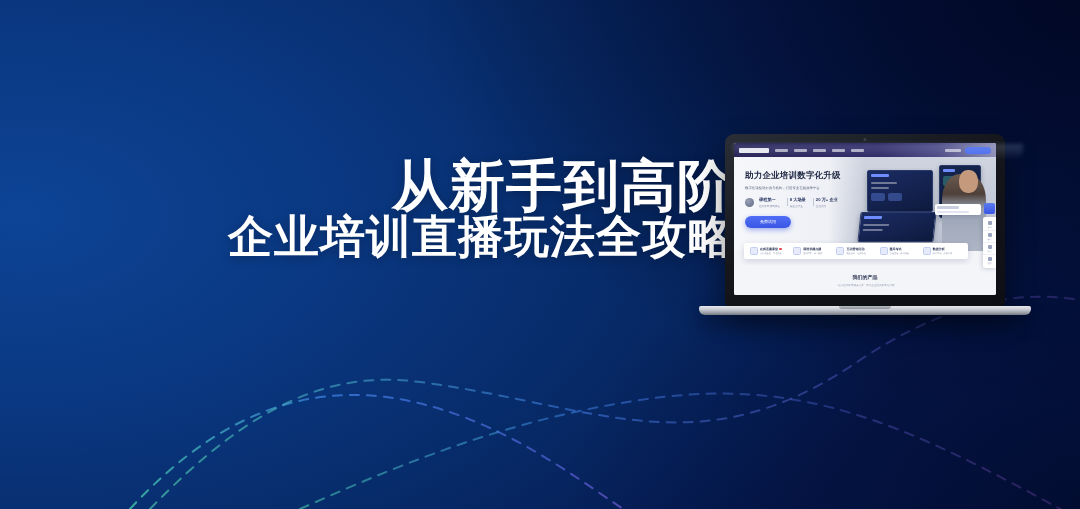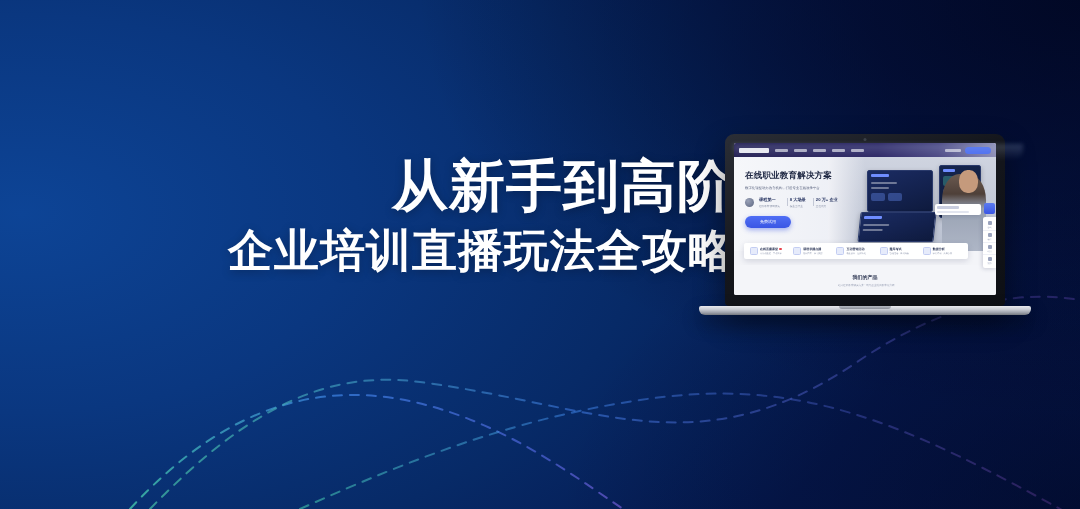--- a/index.html
+++ b/index.html
@@ -52,21 +52,20 @@
   }
   .headline .line {
     display: block;
     font-weight: 700;
     letter-spacing: 1px;
     text-shadow: 0 2px 10px rgba(0,0,0,0.28);
     white-space: nowrap;
   }
   .headline .line1 {
     font-size: 56px;
-    margin-bottom: 14px;
   }
   .headline .line2 {
     font-size: 45px;
   }
 
   
   .laptop {
     position: absolute;
     left: 725px;
     top: 134px;
@@ -450,21 +449,21 @@
             <div class="monitor m-tablet">
               <span class="sc-title"></span>
               <span class="sc-line" style="top:11px"></span>
               <span class="sc-line" style="top:16px;width:20px"></span>
             </div>
             <div class="person"></div>
             <div class="person-head"></div>
           </div>
 
           <div class="hero-copy">
-            <div class="hero-title">在线职业教育解决方案</div>
+            <div class="hero-title">助力企业培训数字化升级</div>
             <div class="hero-sub">数字化转型助力教育机构，打造专业在线教学平台</div>
             <div class="stats">
               <div class="stat-badge"></div>
               <div class="stat">
                 <div class="stat-value">课程第一</div>
                 <div class="stat-label">在线教育领域领先</div>
               </div>
               <div class="stat">
                 <div class="stat-value">8 大场景</div>
                 <div class="stat-label">覆盖全行业</div>

